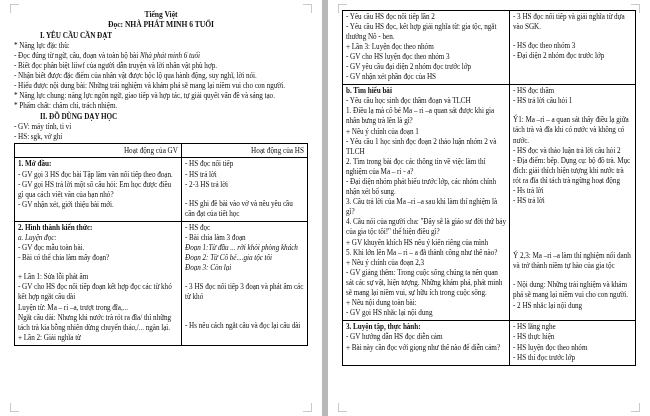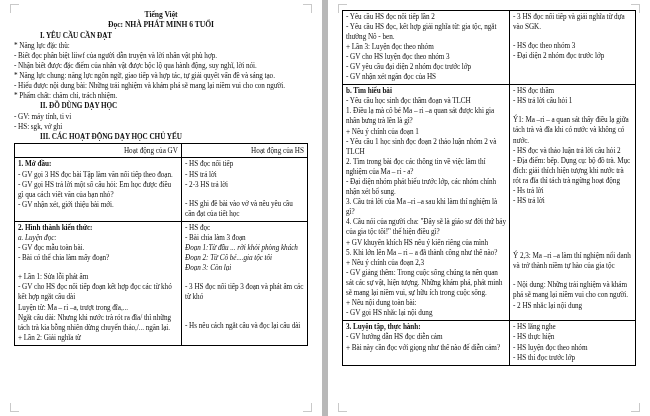--- a/index.html
+++ b/index.html
@@ -102,31 +102,31 @@
     <div class="cropmark cm-bl"></div>
     <div class="cropmark cm-br"></div>
 
     <div class="body">
 
       <p class="t center b doc-title">Tiếng Việt</p>
       <p class="t center b doc-title">Đọc: NHÀ PHÁT MINH 6 TUỔI</p>
 
       <p class="t heading">I. YÊU CẦU CẦN ĐẠT</p>
       <p class="t">* Năng lực đặc thù:</p>
+      <p class="t">- Đọc đúng từ ngữ, câu, đoạn và toàn bộ bài <span class="i">Nhà phát minh 6 tuổi</span></p>
       <p class="t">- Biết đọc phân biệt liiwf của người dẫn truyện và lời nhân vật phù hợp.</p>
       <p class="t">- Nhận biết được đặc điểm của nhân vật được bộc lộ qua hành động, suy nghĩ, lời nói.</p>
+      <p class="t">- Hiểu được nội dung bài: Những trải nghiệm và khám phá sẽ mang lại niềm vui cho con người.</p>
       <p class="t">* Năng lực chung: năng lực ngôn ngữ, giao tiếp và hợp tác, tự giải quyết vấn đề và sáng tạo.</p>
-      <p class="t">- Hiểu được nội dung bài: Những trải nghiệm và khám phá sẽ mang lại niềm vui cho con người.</p>
       <p class="t">* Phẩm chất: chăm chỉ, trách nhiệm.</p>
 
       <p class="t heading">II. ĐỒ DÙNG DẠY HỌC</p>
       <p class="t">- GV: máy tính, ti vi</p>
       <p class="t">- HS: sgk, vở ghi</p>
 
-      <p class="t heading">III. CÁC HOẠT ĐỘNG DẠY HỌC CHỦ YẾU</p>
 
       <table class="act">
         <colgroup>
             <col class="col-gv">
             <col class="col-hs">
           </colgroup>
         <thead>
           <tr>
             <th>Hoạt động của GV</th>
             <th>Hoạt động của HS</th>
@@ -195,21 +195,21 @@
             <col class="col-hs">
           </colgroup>
         <tbody id="p2-body">
             <tr>
               <td>
                 <p class="t">- Yêu cầu HS đọc nối tiếp lần 2</p>
                 <p class="t">- Yêu cầu HS đọc, kết hợp giải nghĩa từ: gia tộc, ngắt thưởng Nô - ben.</p>
                 <p class="t">+ Lần 3: Luyện đọc theo nhóm</p>
                 <p class="t">- GV cho HS luyện đọc theo nhóm 3</p>
                 <p class="t">- GV yêu cầu đại diện 2 nhóm đọc trước lớp</p>
-                <p class="t">- GV nhận xét ngăn đọc của HS</p>
+                <p class="t">- GV nhận xét phần đọc của HS</p>
               </td>
               <td>
                 <p class="t">- 3 HS đọc nối tiếp và giải nghĩa từ dựa vào SGK.</p>
                 <span class="sp"></span>
                 <p class="t">- HS đọc theo nhóm 3</p>
                 <p class="t">- Đại diện 2 nhóm đọc trước lớp</p>
               </td>
             </tr>
             <tr>
               <td>

